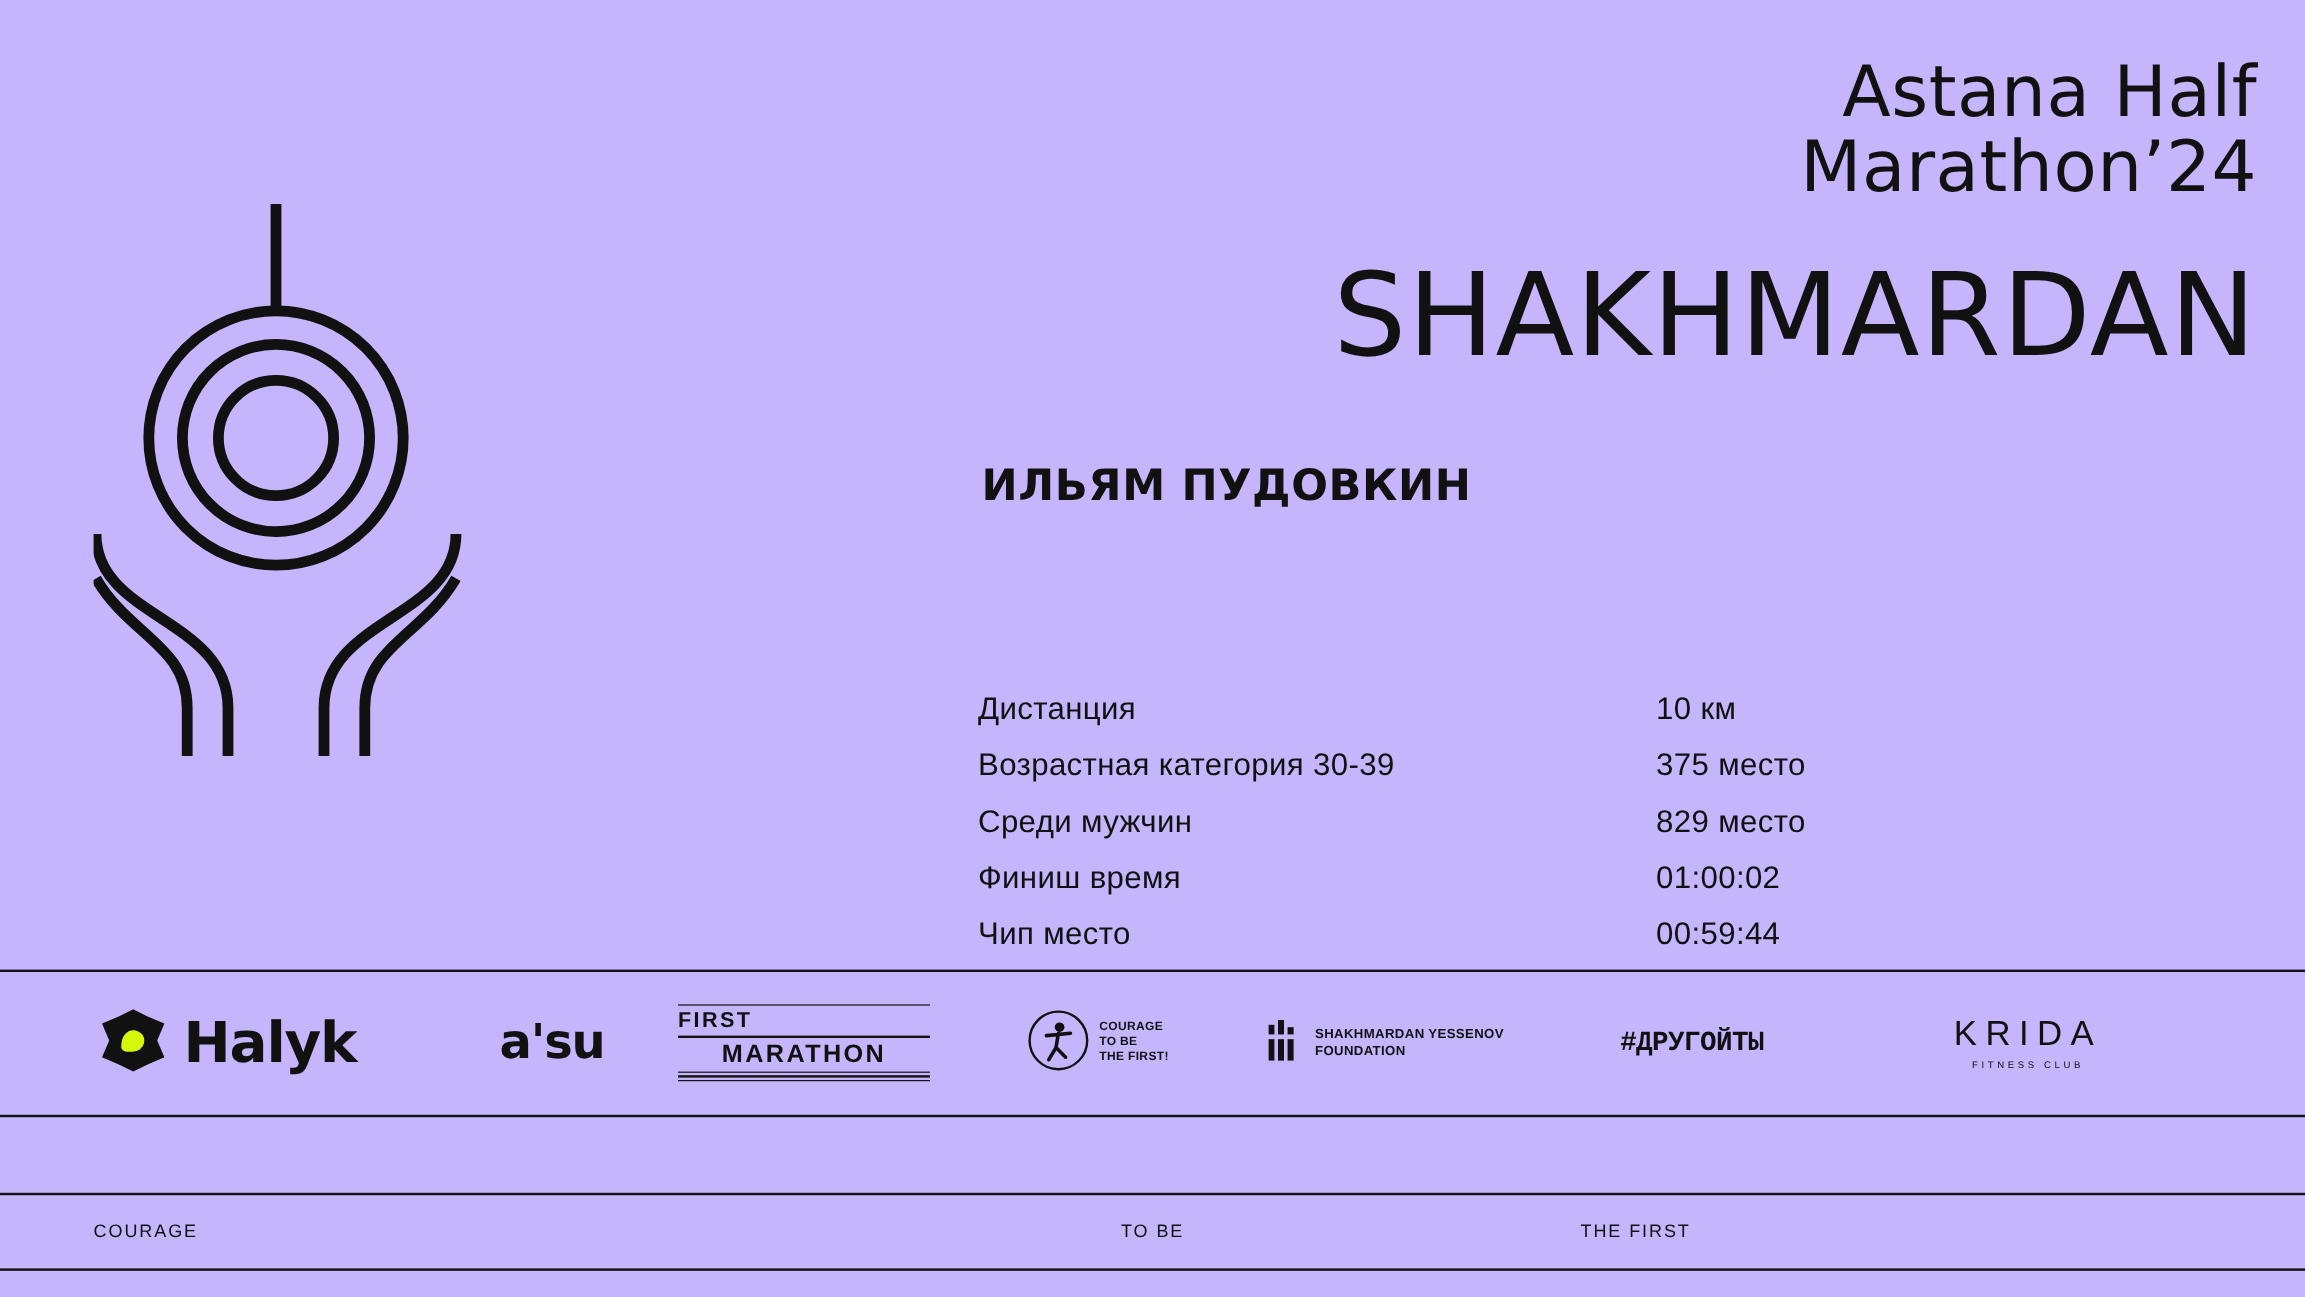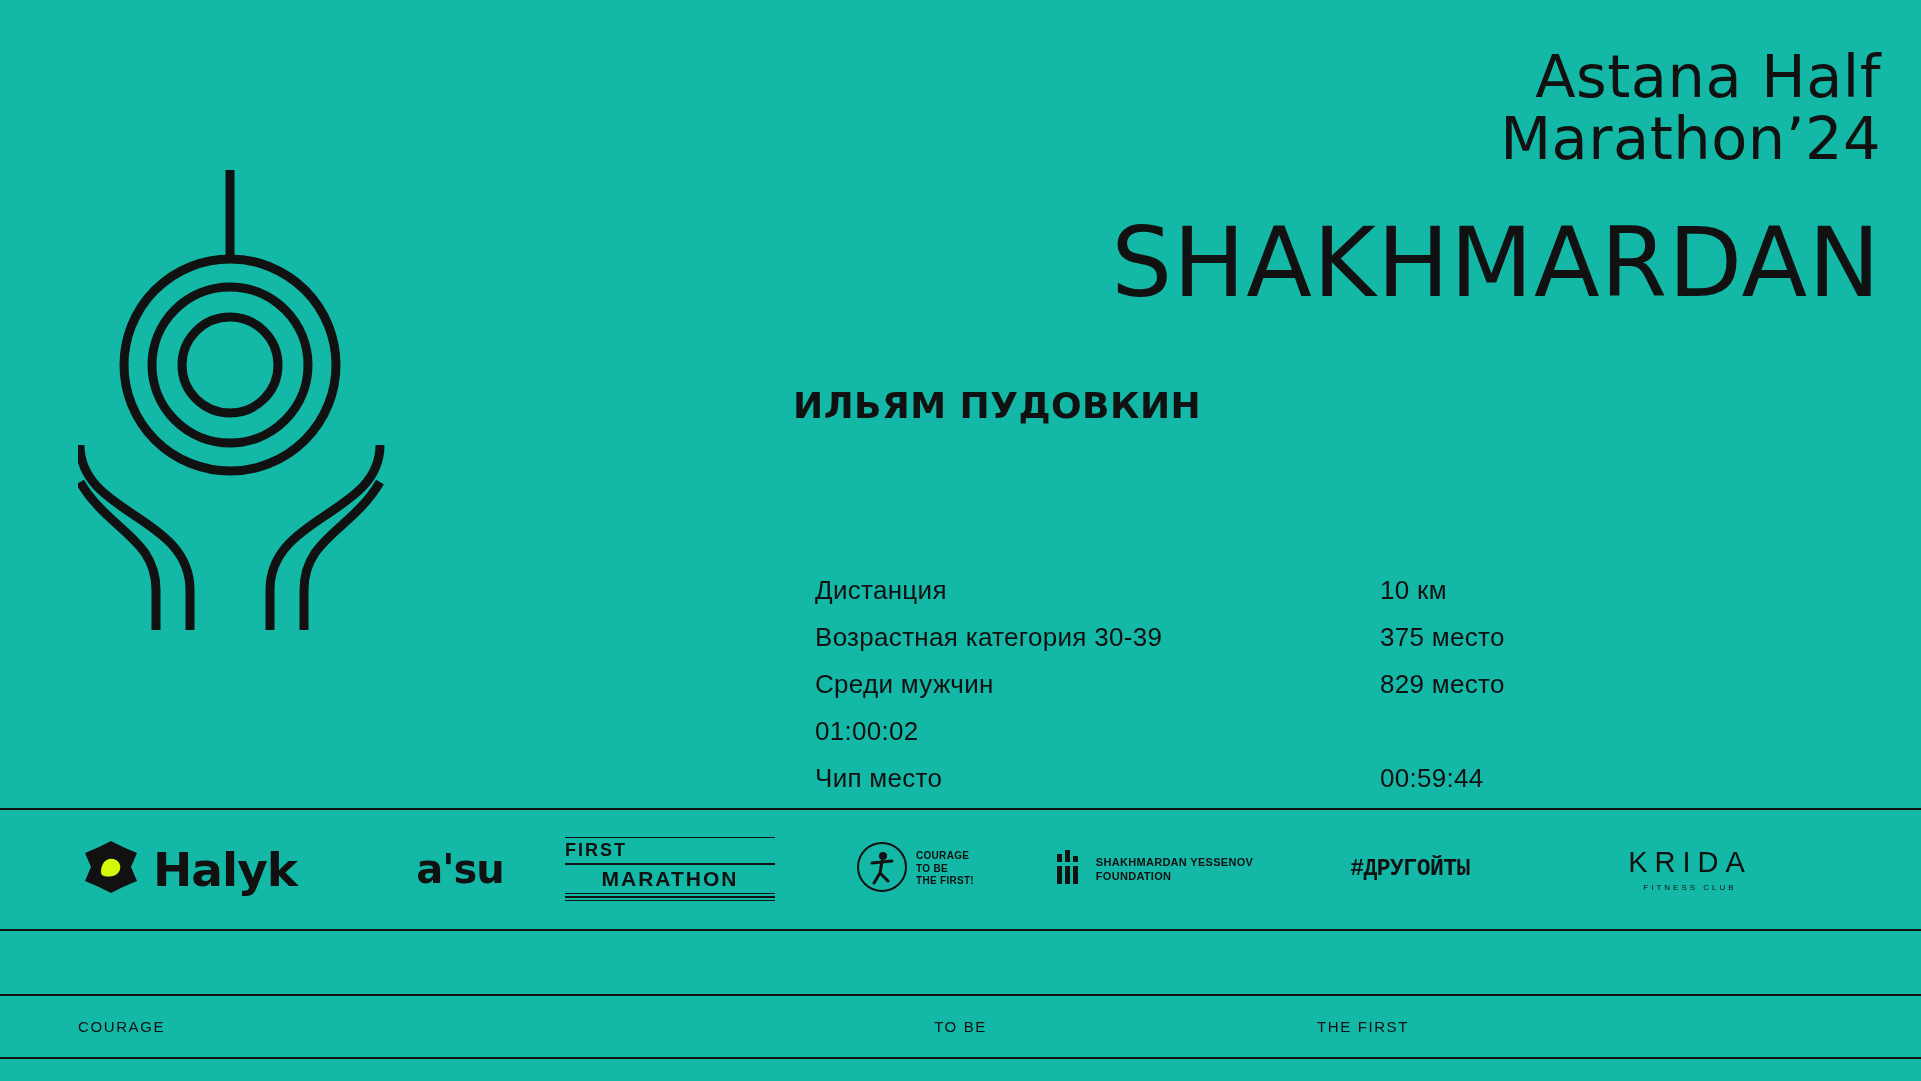--- a/index.html
+++ b/index.html
@@ -11,21 +11,21 @@
     height: 1081px;
     background: #d4f70a;
     font-family: "Liberation Sans", sans-serif;
     color: #111111;
     overflow: hidden;
     position: relative;
   }
   .certificate {
     position: absolute;
     inset: 0;
-    background: #14b8a6;
+    background: #c4b5fd;
   }
 
   
   .emblem {
     position: absolute;
     left: 78px;
     top: 170px;
     width: 380px;
     height: 480px;
   }
@@ -55,21 +55,21 @@
     font-size: 96px;
     line-height: 1;
     letter-spacing: 1px;
     font-weight: 400;
     color: #111;
   }
 
   
   .athlete-name {
     position: absolute;
-    left: 793px;
+    left: 818px;
     top: 385px;
     font-family: "DejaVu Sans", sans-serif;
     font-size: 36px;
     font-weight: bold;
     letter-spacing: 0.5px;
     color: #111;
   }
   .results {
     position: absolute;
     left: 815px;
@@ -246,20 +246,21 @@
     </div>
     <div class="result-row">
       <div class="result-label">Возрастная категория 30-39</div>
       <div class="result-value">375 место</div>
     </div>
     <div class="result-row">
       <div class="result-label">Среди мужчин</div>
       <div class="result-value">829 место</div>
     </div>
     <div class="result-row">
+      <div class="result-label">Финиш время</div>
       <div class="result-value">01:00:02</div>
     </div>
     <div class="result-row">
       <div class="result-label">Чип место</div>
       <div class="result-value">00:59:44</div>
     </div>
   </div>
 
   <div class="hr hr-1"></div>
   <div class="hr hr-2"></div>

